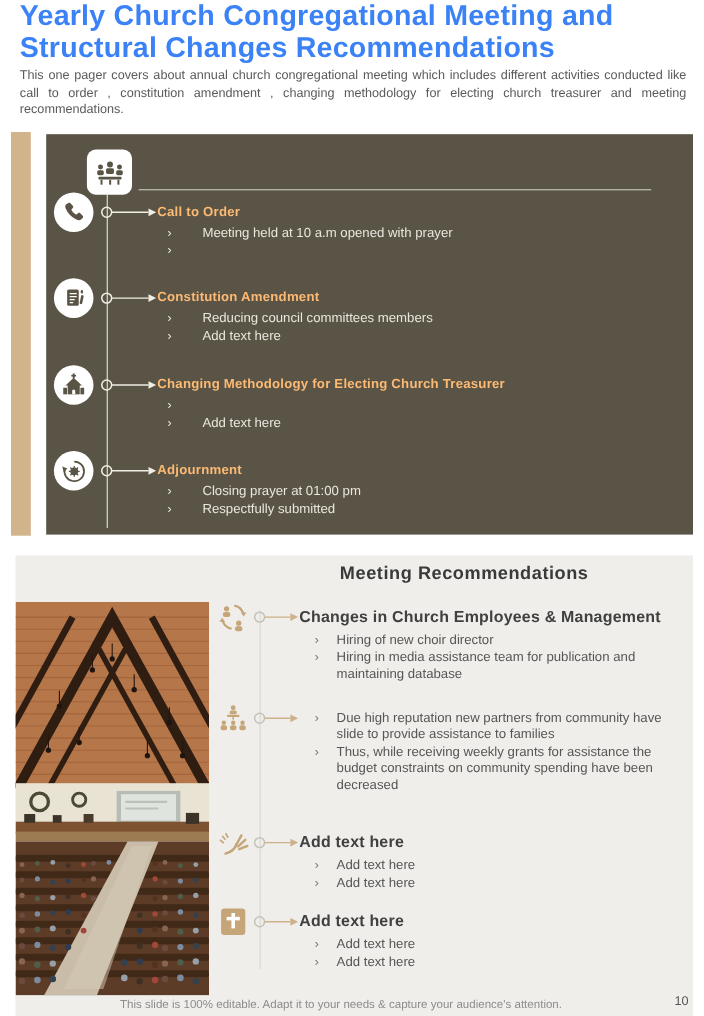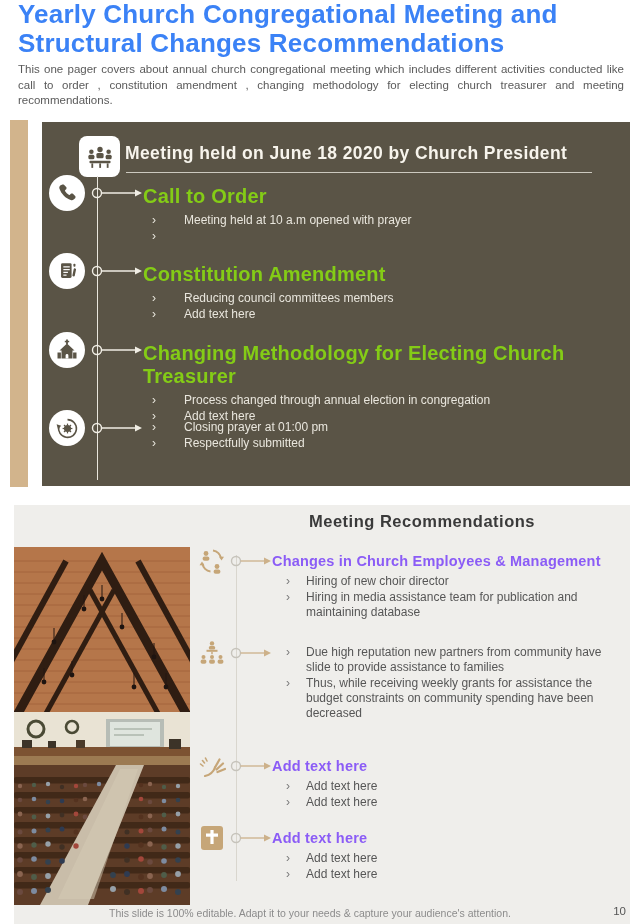--- a/index.html
+++ b/index.html
@@ -29,41 +29,41 @@
     position:absolute;left:83px;top:21px;font-size:17.5px;font-weight:bold;
     color:#f7f4ec;letter-spacing:0.4px;white-space:nowrap;
   }
   .dp-underline{position:absolute;left:84px;top:50px;width:466px;height:1px;background:#ccc9bf;}
   .dp-spine{position:absolute;left:55px;top:54px;width:1px;height:304px;background:#e9e6dd;}
   .dp-icon{
     position:absolute;left:7px;width:36px;height:36px;border-radius:50%;
     background:#ffffff;display:flex;align-items:center;justify-content:center;
   }
   .dp-item{position:absolute;left:101px;width:472px;}
-  .dp-item h3{margin:0 0 5px 0;font-size:20px;color:#84cc16;letter-spacing:0.2px;}
+  .dp-item h3{margin:0 0 5px 0;font-size:12px;color:#fdba74;letter-spacing:0.2px;}
   .connector{position:absolute;}
   .b-row{display:flex;align-items:flex-start;line-height:15px;margin-bottom:1px;}
   .b-mark{font-size:12px;flex:0 0 auto;}
   .b-text{font-size:12px;}
   .dark-panel .b-mark{color:#e9e6dd;margin-left:9px;width:16px;}
   .dark-panel .b-text{color:#e9e6dd;margin-left:16px;}
   
   .light-panel{position:absolute;left:14px;top:505px;width:616px;height:476px;}
   .rec-title{
     position:absolute;left:200px;top:7px;width:416px;text-align:center;
     font-size:16.5px;font-weight:bold;color:#3a3a3a;letter-spacing:0.5px;
   }
   .photo{position:absolute;left:0;top:42px;width:176px;height:358px;overflow:hidden;}
   .rec-spine{position:absolute;left:222px;top:50px;width:1px;height:326px;background:#d9d6ce;}
   .rec-icon{
     position:absolute;left:180px;width:36px;height:34px;
     display:flex;align-items:center;justify-content:center;
   }
   .rec-item{position:absolute;left:258px;width:352px;}
-  .rec-item h3{margin:0 0 5px 0;font-size:14.5px;color:#8b5cf6;letter-spacing:0.2px;}
+  .rec-item h3{margin:0 0 5px 0;font-size:14.5px;color:#404040;letter-spacing:0.2px;}
   .light-panel .b-mark{color:#7a7a7a;margin-left:14px;width:20px;}
   .light-panel .b-text{color:#565656;}
   
   .footer-note{
     position:absolute;left:0;top:907px;width:620px;text-align:center;
     font-size:10.5px;color:#8c8c8c;
   }
   .page-number{position:absolute;right:14px;top:905px;font-size:11.5px;color:#555555;}
 </style>
 </head>
@@ -86,21 +86,20 @@
             <rect x="4.5" y="17" width="8" height="6" rx="2"></rect>
       <circle cx="31.5" cy="13" r="3"></circle>
             <rect x="27.5" y="17" width="8" height="6" rx="2"></rect>
       <rect x="6" y="25" width="28" height="3.2" rx="1"></rect>
       <rect x="8.5" y="28.5" width="2.4" height="6"></rect>
             <rect x="29" y="28.5" width="2.4" height="6"></rect>
       <rect x="19" y="28.5" width="2.4" height="6"></rect>
           </g>
         </svg>
       </div>
-    <div class="dp-header-title">Meeting held on June 18 2020 by Church President</div>
     <div class="dp-underline"></div>
     <div class="dp-spine"></div>
     <div id="meeting-items">
         <div class="dp-icon" style="top: 53px;">
           <svg width="22" height="22" viewBox="0 0 24 24">
             <path fill="#5a5446" d="M6.4 3.1c.6-.6 1.7-.6 2.3 0l2.4 2.4c.6.6.6 1.7 0 2.3l-1 1c-.3.3-.4.9-.1 1.3 1 1.6 2.3 2.9 3.9 3.9.4.3 1 .2 1.3-.1l1-1c.6-.6 1.7-.6 2.3 0l2.4 2.4c.6.6.6 1.7 0 2.3l-1.3 1.3c-.9.9-2.3 1.3-3.5.8-2.8-1-5.3-2.6-7.5-4.8-2.2-2.2-3.8-4.7-4.8-7.5-.5-1.2-.1-2.6.8-3.5z"></path>
           </svg>
         </div>
         <div class="connector" style="left: 49px; top: 64px;"><svg width="52" height="14" viewBox="0 0 52 14">
     <circle cx="6" cy="7" r="4.5" fill="none" stroke="#f0ede4" stroke-width="1.4"></circle>
@@ -163,21 +162,20 @@
         </div>
         <div class="connector" style="left: 49px; top: 221px;"><svg width="52" height="14" viewBox="0 0 52 14">
     <circle cx="6" cy="7" r="4.5" fill="none" stroke="#f0ede4" stroke-width="1.4"></circle>
     <line x1="10.5" y1="7" x2="44" y2="7" stroke="#f0ede4" stroke-width="1.3"></line>
     <polygon points="44,3.5 51,7 44,10.5" fill="#f0ede4"></polygon>
           </svg></div>
         <div class="dp-item" style="top: 220px;">
           <h3>Changing Methodology for Electing Church Treasurer</h3>
           <div class="b-row">
       <span class="b-mark">›</span>
-      <span class="b-text">Process changed through annual election in congregation</span>
           </div>
           <div class="b-row">
       <span class="b-mark">›</span>
       <span class="b-text">Add text here</span>
           </div>
         </div>
         <div class="dp-icon" style="top: 288px;">
           <svg width="24" height="24" viewBox="0 0 24 24">
       <circle cx="12.5" cy="12.5" r="3.6" fill="#5a5446"></circle>
       <g stroke="#5a5446" stroke-width="1.2">
@@ -193,20 +191,21 @@
       <path d="M12.5 3.6a8.9 8.9 0 1 1-8.6 6.7" fill="none" stroke="#5a5446" stroke-width="1.6"></path>
       <polygon points="1.6,8.2 6.2,9.8 2.9,13.2" fill="#5a5446"></polygon>
           </svg>
         </div>
         <div class="connector" style="left: 49px; top: 299px;"><svg width="52" height="14" viewBox="0 0 52 14">
     <circle cx="6" cy="7" r="4.5" fill="none" stroke="#f0ede4" stroke-width="1.4"></circle>
     <line x1="10.5" y1="7" x2="44" y2="7" stroke="#f0ede4" stroke-width="1.3"></line>
     <polygon points="44,3.5 51,7 44,10.5" fill="#f0ede4"></polygon>
           </svg></div>
         <div class="dp-item" style="top: 298px;">
+          <h3>Adjournment</h3>
           <div class="b-row">
       <span class="b-mark">›</span>
       <span class="b-text">Closing prayer at 01:00 pm</span>
           </div>
           <div class="b-row">
       <span class="b-mark">›</span>
       <span class="b-text">Respectfully submitted</span>
           </div>
         </div>
       </div>

